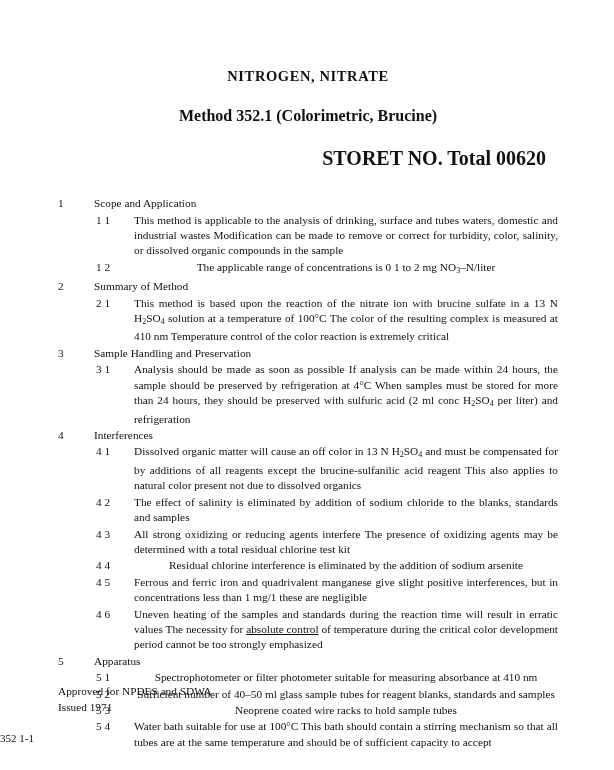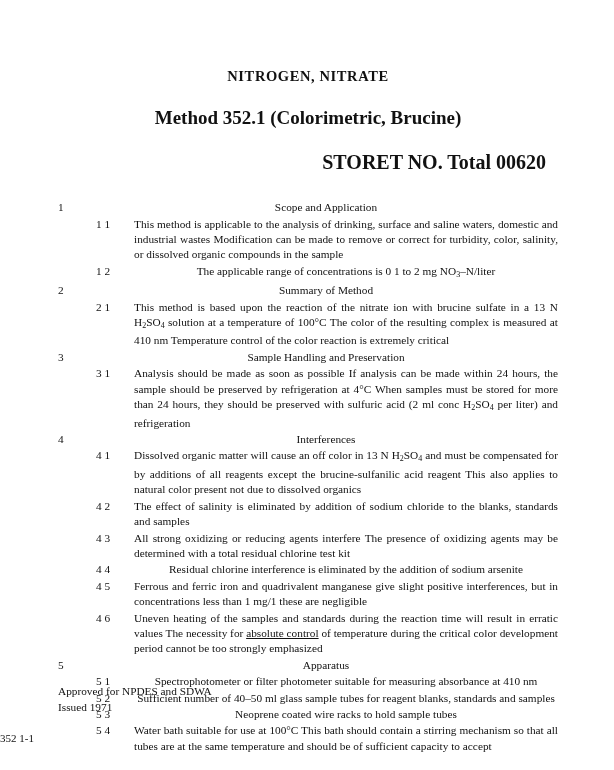--- a/index.html
+++ b/index.html
@@ -31,21 +31,21 @@
   .title {
     text-align: center;
     font-weight: bold;
     font-size: 14.5px;
     letter-spacing: 0.6px;
     margin: 0 0 22px 0;
   }
   .subtitle {
     text-align: center;
     font-weight: bold;
-    font-size: 19px;
+    font-size: 16px;
     margin: 0 0 22px 0;
   }
   .storet {
     text-align: right;
     font-weight: bold;
     font-size: 20px;
     margin: 0 12px 26px 0;
   }
   .sec {
     margin-bottom: 0px;
@@ -59,21 +59,20 @@
   .sec-num {
     position: absolute;
     left: 0;
     top: 0;
     width: 22px;
     text-align: left;
   }
   .sec-title {
     display: block;
     margin-left: 36px;
-    text-align: center;
   }
   .item {
     position: relative;
     font-size: 11.3px;
     line-height: 15.4px;
     margin-left: 38px;
     margin-bottom: 1px;
   }
   .item-num {
     position: absolute;
@@ -116,21 +115,21 @@
     <div class="subtitle">Method 352.1 (Colorimetric, Brucine)</div>
     <div class="storet">STORET NO. Total 00620</div>
 
     <div class="sec">
       <div class="sec-head">
         <span class="sec-num">1</span>
         <span class="sec-title">Scope and Application</span>
       </div>
       <div class="item">
         <span class="item-num">1 1</span>
-        <span class="item-body">This method is applicable to the analysis of drinking, surface and saline waters, domestic and industrial wastes  Modification can be made to remove or correct for turbidity, color, salinity, or dissolved organic compounds in the sample</span>
+        <span class="item-body">This method is applicable to the analysis of drinking, surface and tubes waters, domestic and industrial wastes  Modification can be made to remove or correct for turbidity, color, salinity, or dissolved organic compounds in the sample</span>
       </div>
       <div class="item">
         <span class="item-num">1 2</span>
         <span class="item-body nojust">The applicable range of concentrations is 0 1 to 2 mg NO<sub>3</sub>–N/liter</span>
       </div>
     </div>
 
     <div class="sec">
       <div class="sec-head">
         <span class="sec-num">2</span>

